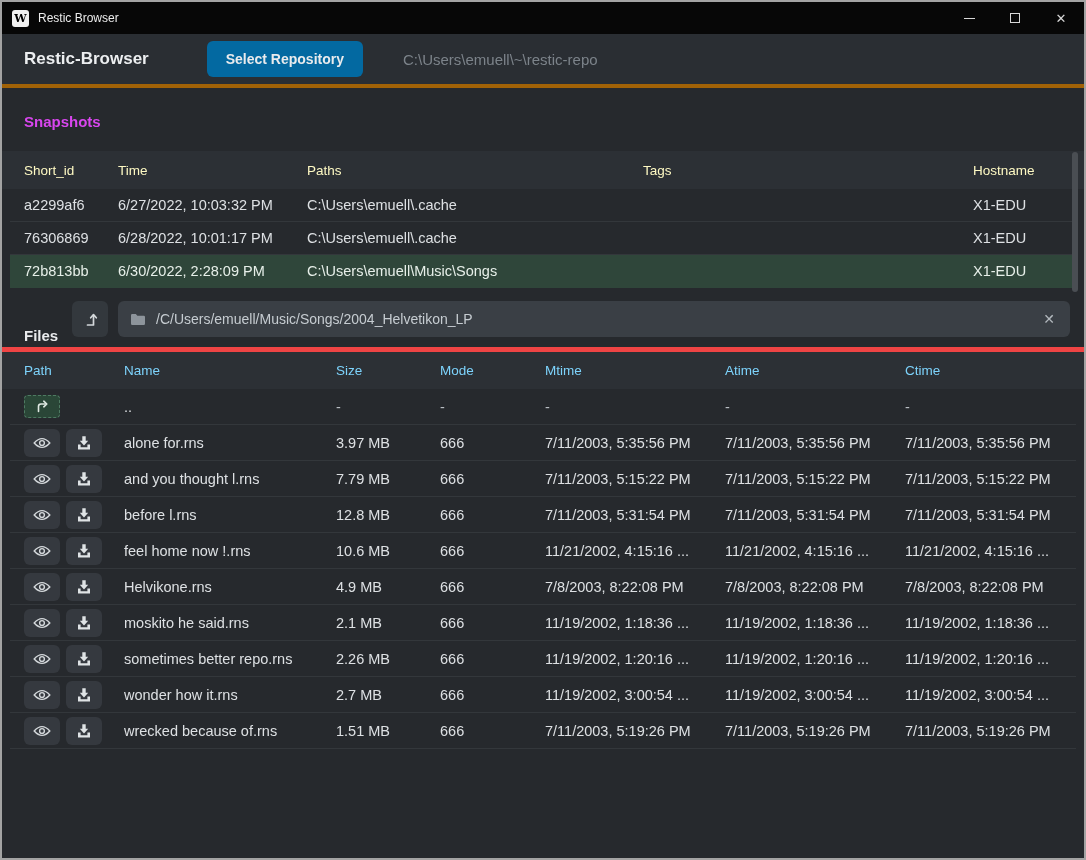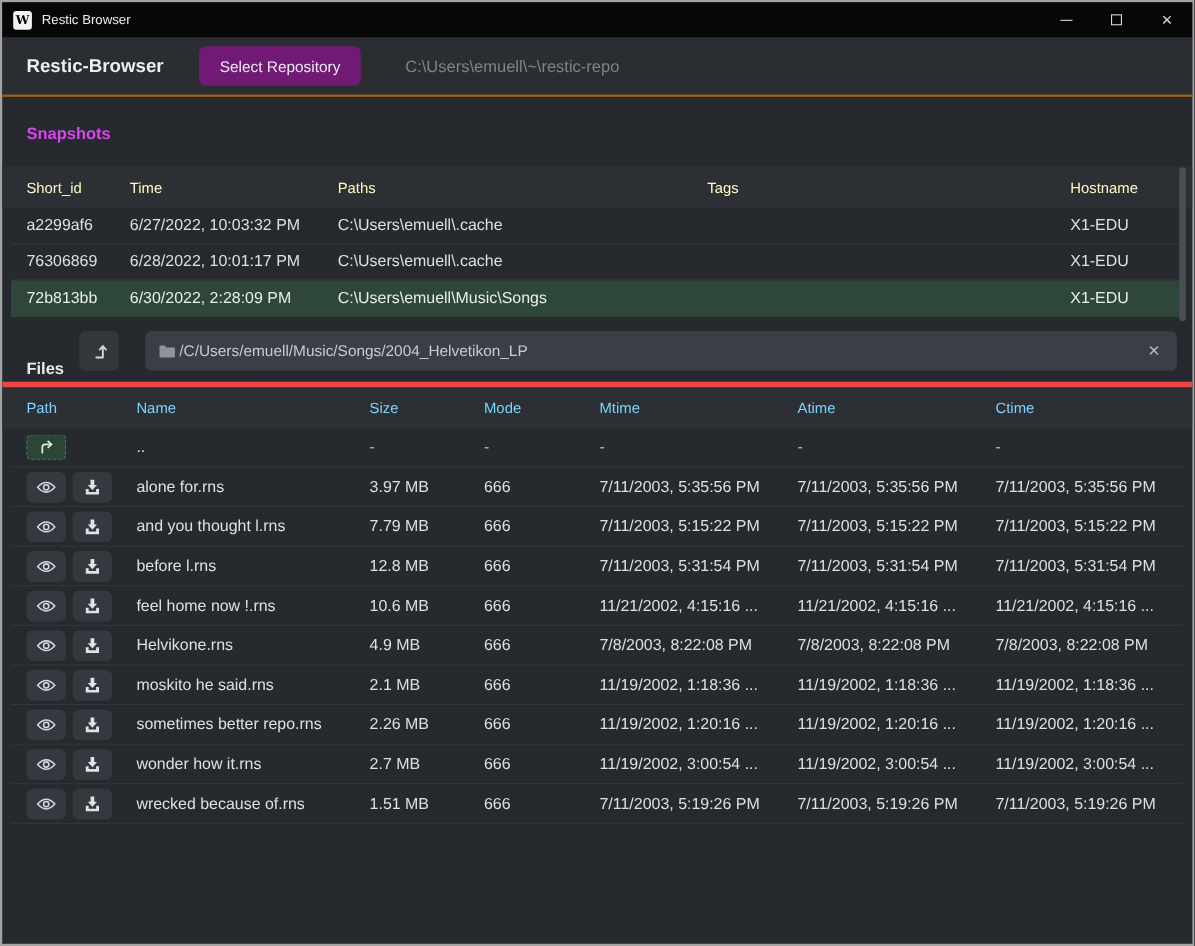--- a/index.html
+++ b/index.html
@@ -35,30 +35,30 @@
     display: flex; align-items: center; justify-content: center;
     background: transparent; border: none; cursor: default;
   }
   .min-glyph { width: 11px; height: 1px; background: #d7d7d7; }
   .max-glyph { width: 10px; height: 10px; border: 1px solid #d7d7d7; background: transparent; }
   .close-glyph { color: #d7d7d7; font-size: 13px; line-height: 1; }
 
   
   .header {
     height: 54px; background: #2a2e33;
-    border-bottom: 2px solid #a16207;
+    border-bottom: 4px solid #a16207;
     display: flex; align-items: center;
     padding: 0 22px;
   }
   .header-title { font-size: 17px; font-weight: bold; color: #eceef0; }
   .repo-btn {
-    margin-left: 32px;
-    background: #701a75; color: #e9ebed;
+    margin-left: 58px;
+    background: #0369a1; color: #e9ebed;
     border: none; border-radius: 6px;
-    font-family: inherit; font-size: 14px; font-weight: normal;
+    font-family: inherit; font-size: 14px; font-weight: bold;
     padding: 10px 19px;
   }
   .repo-path { margin-left: 40px; font-size: 15px; color: #7c838a; text-align: center; }
 
   
   .section-heading {
     padding: 25px 22px 0 22px;
     font-size: 15px; font-weight: bold; color: #d946ef;
     height: 63px;
   }
@@ -89,24 +89,24 @@
     display: flex; align-items: center;
     padding: 0 14px 0 22px;
   }
   .files-heading { font-size: 15px; font-weight: bold; color: #e9ebed; width: 48px; margin-top: 32px; }
   .tree-btn {
     width: 36px; height: 36px; flex: none;
     background: #33383d; border: none; border-radius: 6px;
     display: flex; align-items: center; justify-content: center;
   }
   .path-bar {
-    flex: 1; margin-left: 24px; height: 36px;
+    flex: 1; margin-left: 10px; height: 36px;
     background: #3a3f45; border-radius: 6px;
     display: flex; align-items: center;
-    padding: 0 12px; gap: 3px;
+    padding: 0 12px; gap: 10px;
   }
   .path-input {
     flex: 1; background: transparent; border: none; outline: none;
     color: #c6ccd1; font-size: 14px; font-family: inherit;
   }
   .clear-btn {
     background: transparent; border: none;
     color: #b3b9be; font-size: 14px; line-height: 1;
     padding: 2px 3px;
   }

